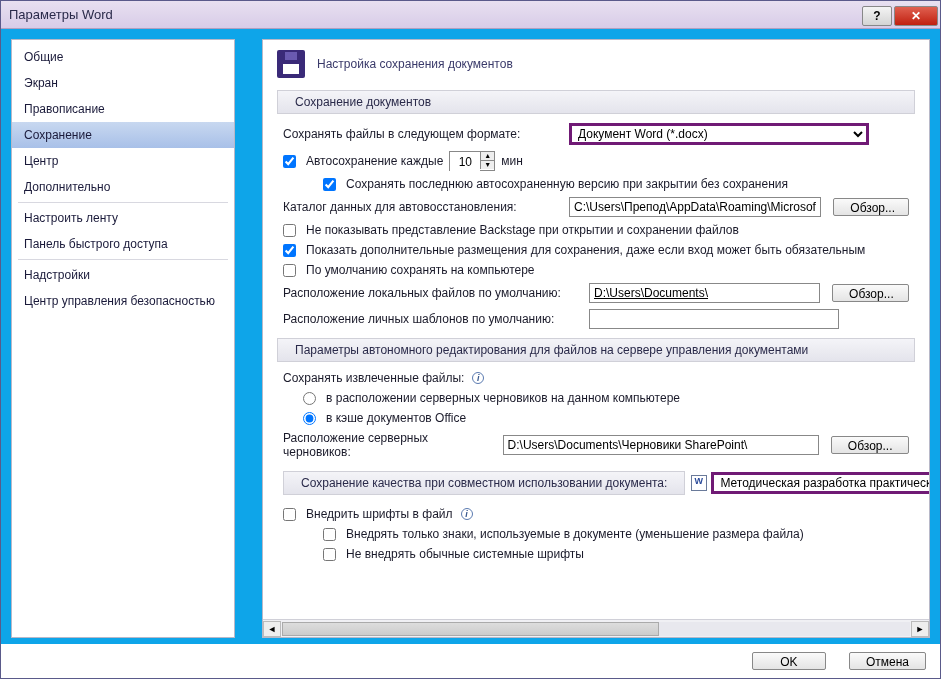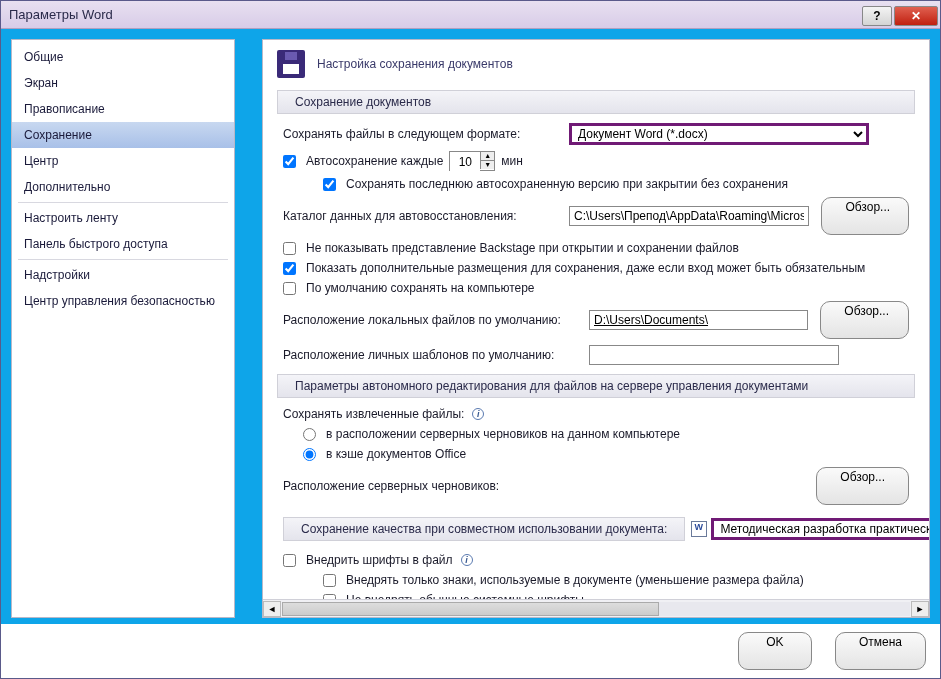--- a/index.html
+++ b/index.html
@@ -69,22 +69,22 @@
   }
   .num-spin input { border:none; width:30px; text-align:center; }
   .num-spin .spbtns { display:flex; flex-direction:column; width:14px; }
   .num-spin .spbtns div {
     flex:1; font-size:7px; line-height:8px; text-align:center; background:#eee; border-left:1px solid #888;
     cursor:default;
   }
   .num-spin .spbtns div:first-child{ border-bottom:1px solid #888;}
   .btn {
     border:1px solid #888; background:linear-gradient(#fafafa,#e4e4e4);
-    padding:2px 23px; height:38px; min-width:64px; text-align:center; cursor:default;
-    border-radius:10px;
+    padding:2px 16px; height:18px; min-width:64px; text-align:center; cursor:default;
+    border-radius:2px;
   }
   .flexfill { flex:1; }
   .info-icon {
     display:inline-block; width:12px; height:12px; border:1px solid #5a7ab0; border-radius:50%;
     color:#3a5a90; font-size:9px; line-height:10px; text-align:center; font-style:italic; font-weight:bold;
     margin-left:2px;
   }
   .scrollbar-h {
     height:18px; border-top:1px solid #d0d0d8; background:#f0f0f4; display:flex; align-items:center;
   }
@@ -205,20 +205,21 @@
           <input type="radio" name="drafts" style="">
           <label>в расположении серверных черновиков на данном компьютере</label>
         </div>
         <div class="row indent1">
           <input type="radio" name="drafts" checked="" style="">
           <label>в кэше документов Office</label>
         </div>
 
         <div class="row">
           <label>Расположение серверных черновиков:</label>
+          <input type="text" style="width: 320px;" value="D:\Users\Documents\Черновики SharePoint\">
           <div class="flexfill"></div>
           <div class="btn">Обзор...</div>
         </div>
 
         <div class="row" style="align-items:stretch; gap:6px;">
           <div class="section-head" style="flex:0 0 auto; margin:6px 0;">Сохранение качества при совместном использовании документа:</div>
           <div style="display:flex; align-items:center; margin:6px 0;">
             <span class="doc-icon"></span>
             <select style="width:252px">
               <option>Методическая разработка практических ...</option>

